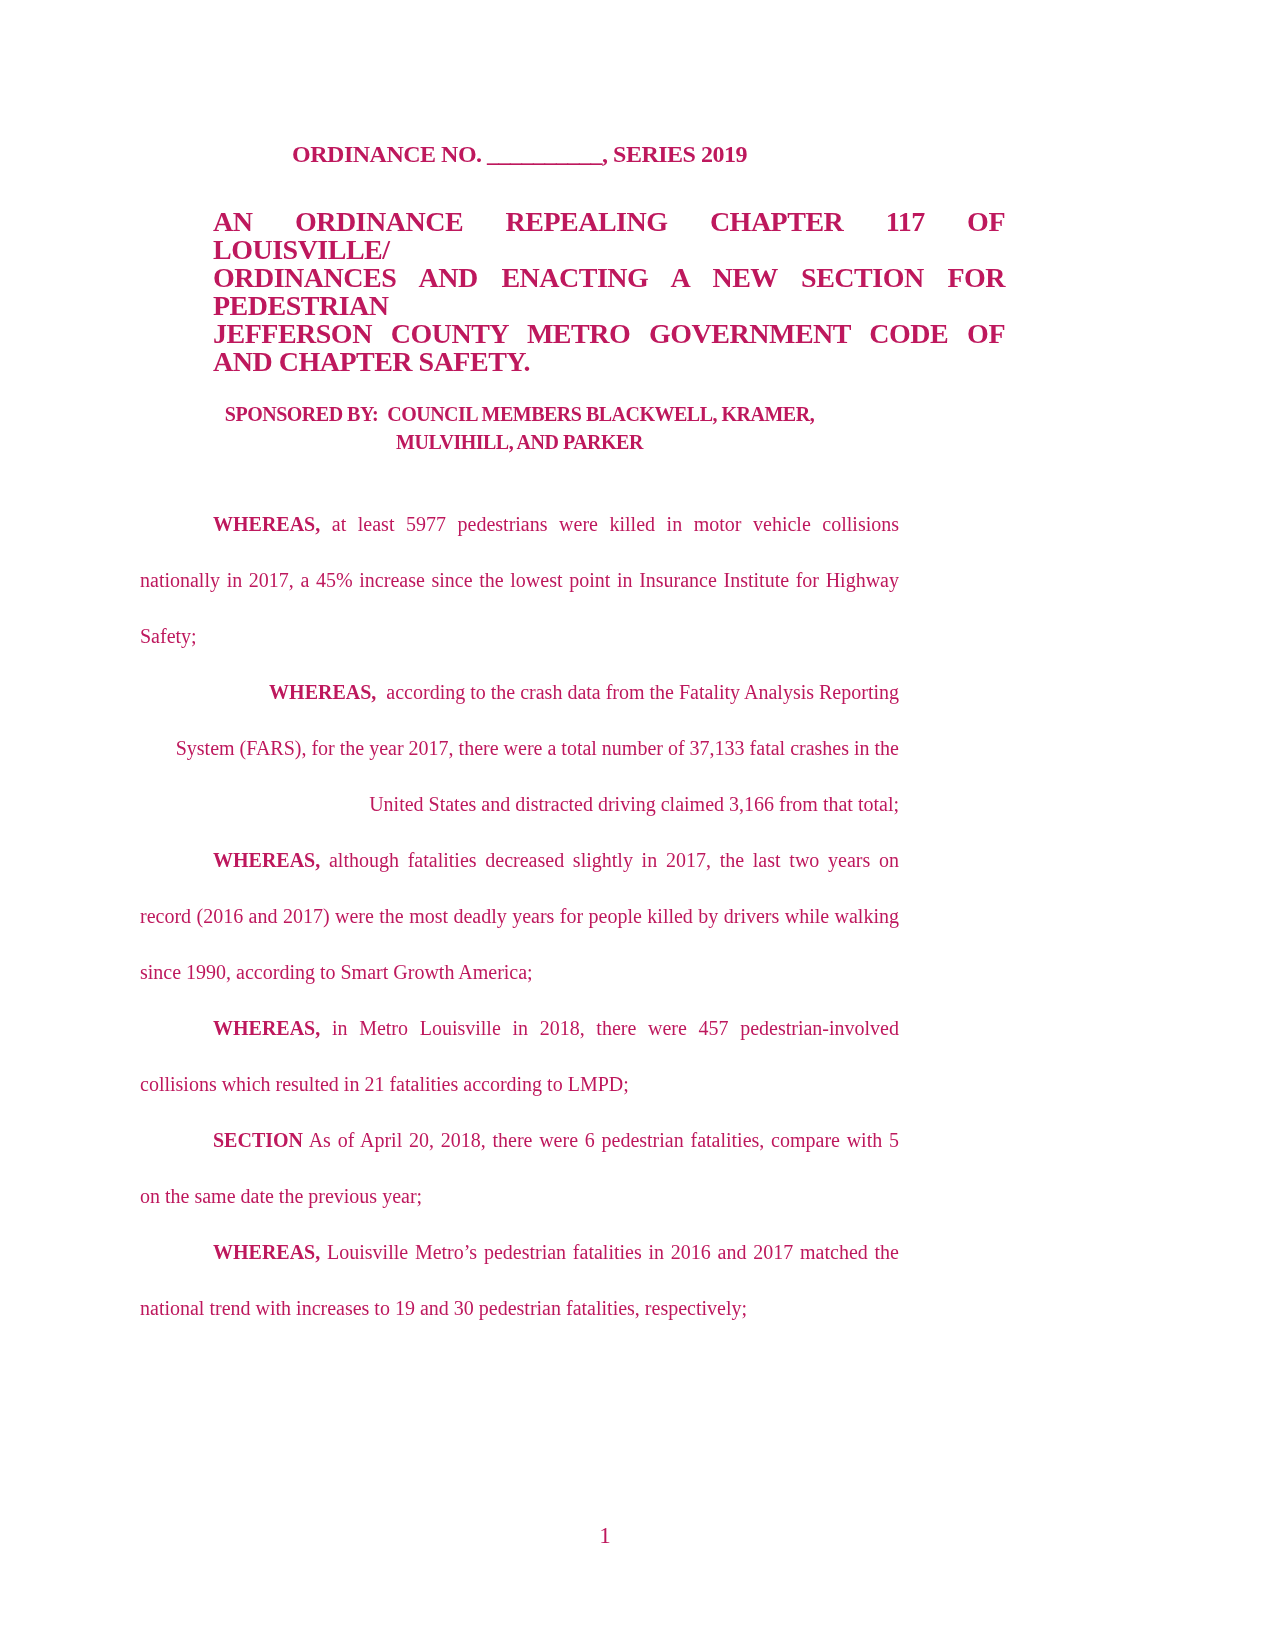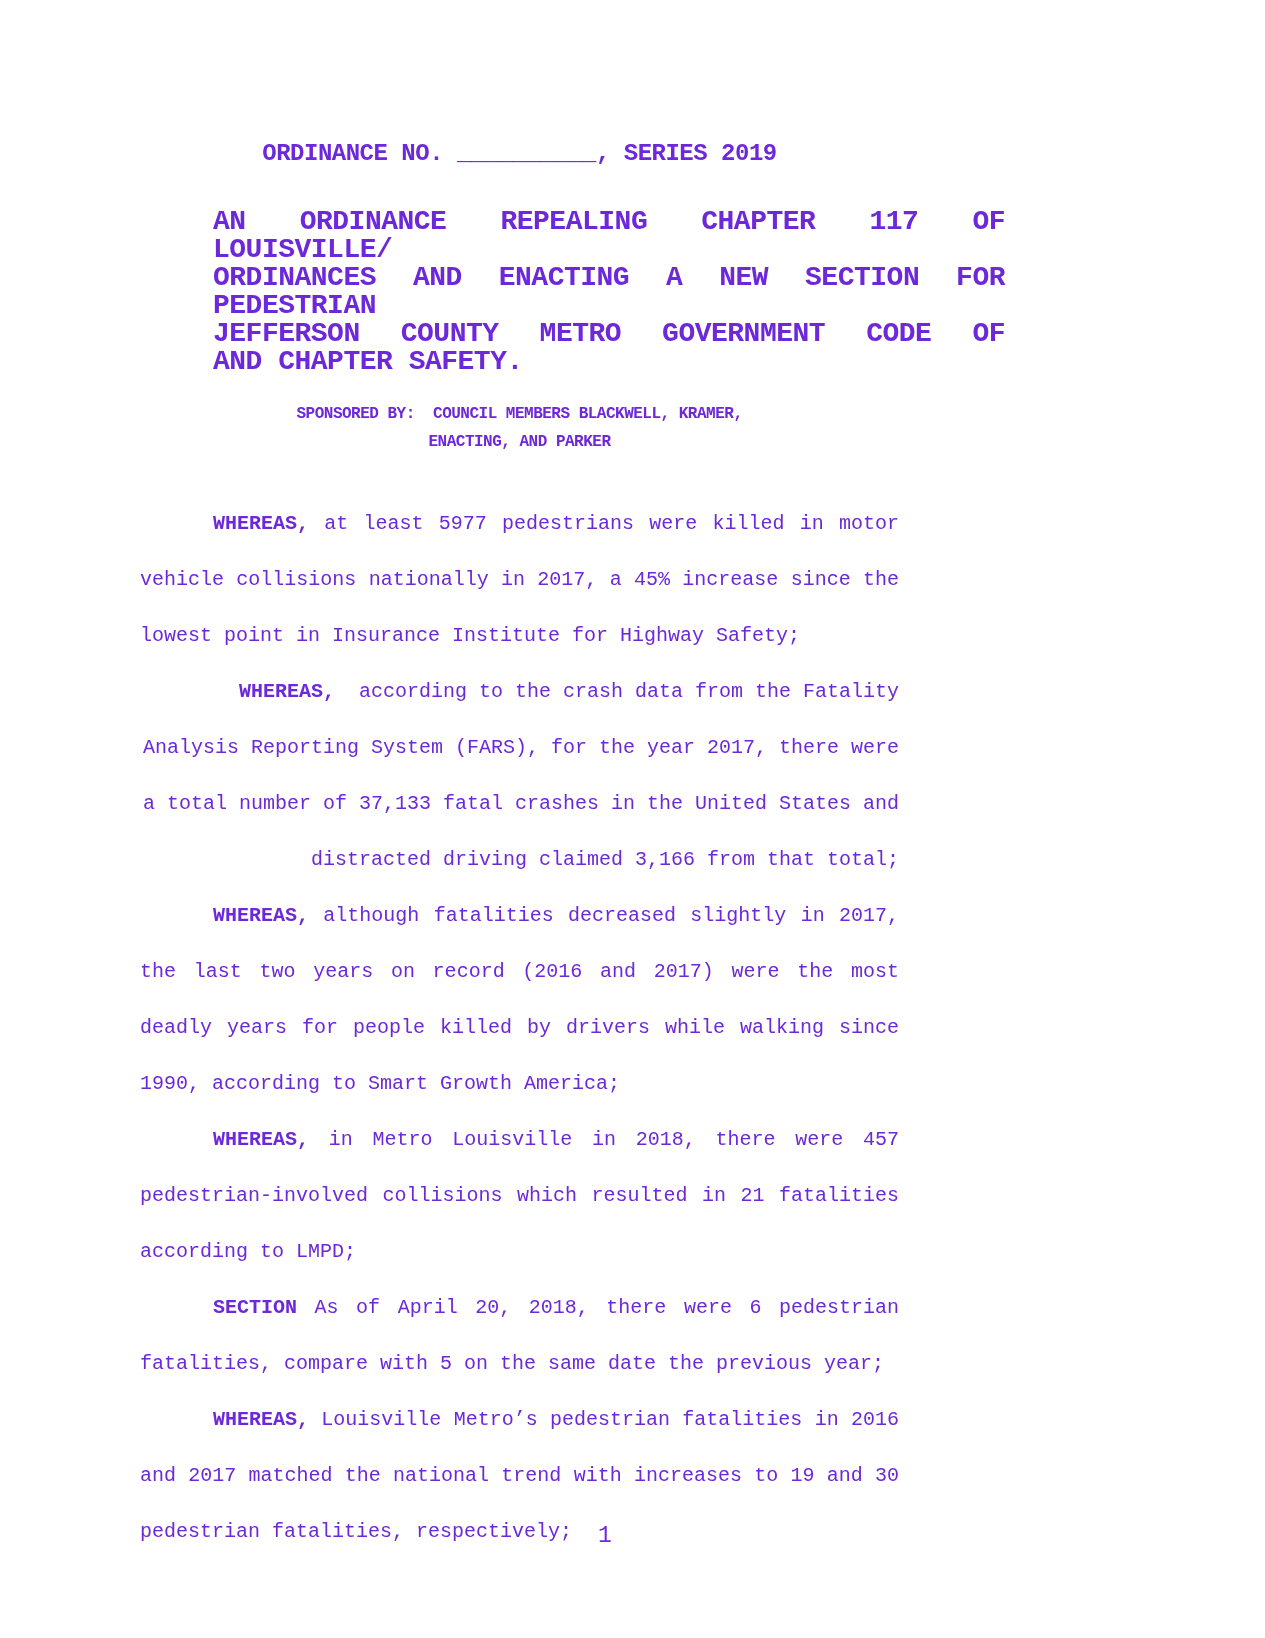--- a/index.html
+++ b/index.html
@@ -5,22 +5,22 @@
   html, body {
     margin: 0;
     padding: 0;
     background: #ffffff;
   }
   .page {
     position: relative;
     width: 1049px;
     height: 1638px;
     background: #ffffff;
-    color: #6d28d9;
-    font-family: Liberation Mono, monospace;
+    color: #be185d;
+    font-family: Liberation Serif, serif;
     overflow: hidden;
   }
   .content {
     padding: 140px 150px 0 140px; 
   }
   .title {
     text-align: center;
     font-weight: bold;
     font-size: 24px;
     line-height: 28px;
@@ -41,21 +41,21 @@
   }
   .h-line.last {
     text-align-last: left;
   }
   .sponsor {
     margin-top: 24px;
     text-align: center;
   }
   .s-line {
     font-weight: bold;
-    font-size: 16px;
+    font-size: 20px;
     line-height: 28px;
     letter-spacing: -0.5px;
   }
   .body-text {
     margin-top: 40px;
     font-size: 20px;
     line-height: 56px;
   }
   .para {
     margin: 0;
@@ -87,21 +87,21 @@
 
     <div class="heading" id="heading">
         <div class="h-line">AN ORDINANCE REPEALING CHAPTER 117 OF LOUISVILLE/</div>
         <div class="h-line">ORDINANCES AND ENACTING A NEW SECTION FOR PEDESTRIAN</div>
         <div class="h-line">JEFFERSON COUNTY METRO GOVERNMENT CODE OF</div>
         <div class="h-line last">AND CHAPTER SAFETY.</div>
       </div>
 
     <div class="sponsor" id="sponsor">
         <div class="s-line">SPONSORED BY:&nbsp; COUNCIL MEMBERS BLACKWELL, KRAMER,</div>
-        <div class="s-line">ENACTING, AND PARKER</div>
+        <div class="s-line">MULVIHILL, AND PARKER</div>
       </div>
 
     <div class="body-text" id="paras">
         <p class="para"><span class="lead">WHEREAS,</span><span> at least 5977 pedestrians were killed in motor vehicle collisions nationally in 2017, a 45% increase since the lowest point in Insurance Institute for Highway Safety;</span></p>
         <p class="para left"><span class="lead">WHEREAS,</span><span>&nbsp; according to the crash data from the Fatality Analysis Reporting System (FARS), for the year 2017, there were a total number of 37,133 fatal crashes in the United States and distracted driving claimed 3,166 from that total;</span></p>
         <p class="para"><span class="lead">WHEREAS,</span><span> although fatalities decreased slightly in 2017, the last two years on record (2016 and 2017) were the most deadly years for people killed by drivers while walking since 1990, according to Smart Growth America;</span></p>
         <p class="para"><span class="lead">WHEREAS,</span><span> in Metro Louisville in 2018, there were 457 pedestrian-involved collisions which resulted in 21 fatalities according to LMPD;</span></p>
         <p class="para"><span class="lead">SECTION</span><span> As of April 20, 2018, there were 6 pedestrian fatalities, compare with 5 on the same date the previous year;</span></p>
         <p class="para"><span class="lead">WHEREAS,</span><span> Louisville Metro’s pedestrian fatalities in 2016 and 2017 matched the national trend with increases to 19 and 30 pedestrian fatalities, respectively;</span></p>
       </div>

